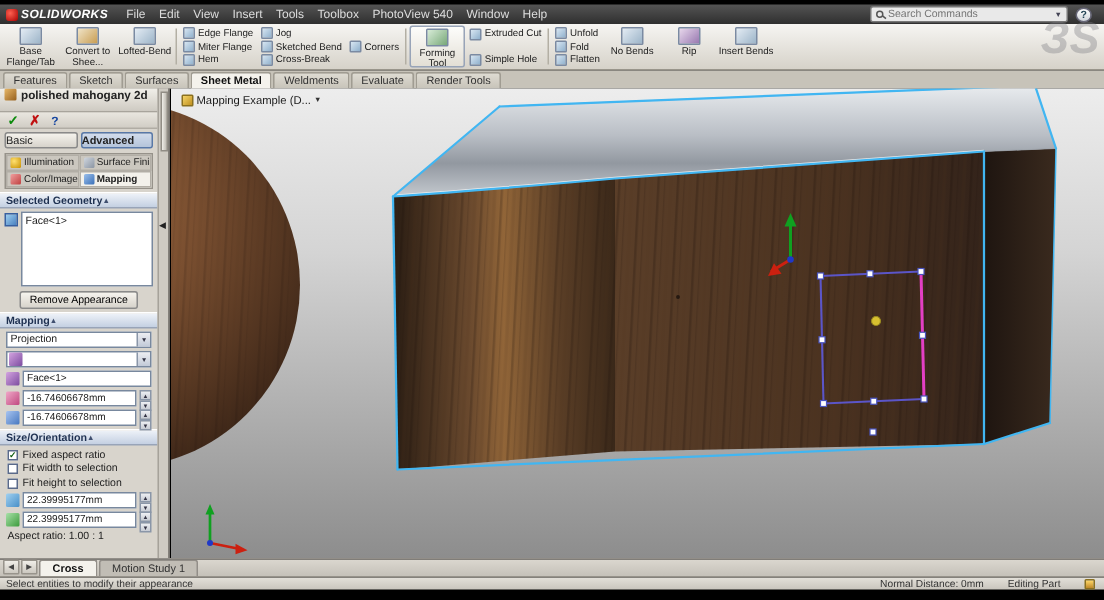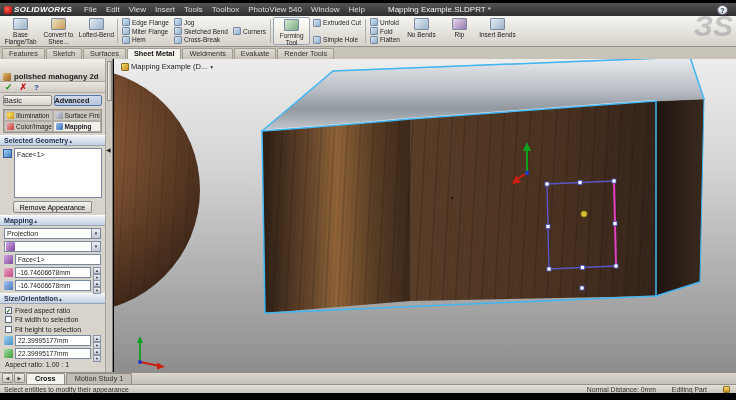--- a/index.html
+++ b/index.html
@@ -52,21 +52,21 @@
           display:flex;align-items:flex-end;padding-left:2px}
   .rtab{font-size:7.3px;padding:0 6px;height:11px;line-height:10px;color:#333;margin-right:1px;
         border:1px solid #a09c92;border-bottom:none;border-radius:2px 2px 0 0;
         background:linear-gradient(#dedbd2,#c7c3b9);white-space:nowrap}
   .rtab.active{background:#f4f2ec;font-weight:bold;color:#101010}
 
   
   .panel{position:absolute;left:0;top:59px;width:113px;height:313px;background:#d8d4cc;
          border-right:1px solid #84807a;font-size:7.5px;color:#222}
   .panel-inner{margin-right:7px}
-  .pm-title{height:23px;display:flex;align-items:flex-end;gap:3px;padding:0 3px;
+  .pm-title{height:16px;display:flex;align-items:flex-start;gap:3px;padding:0 3px;
             background:linear-gradient(#f1efe9,#cecac2);border-bottom:1px solid #a8a49c;
             font-weight:bold;font-size:7.8px;white-space:nowrap;overflow:hidden}
   .brush-icon{width:8px;height:8px;border-radius:1px;background:linear-gradient(135deg,#e8b868,#96601e);flex:none}
   .pm-actions{height:11px;display:flex;align-items:center;gap:7px;padding:0 5px;
               background:linear-gradient(#e9e6df,#d1cdc5);border-bottom:1px solid #b0aca4}
   .act-check{color:#0c8a0c;font-weight:bold;font-size:9px;line-height:9px}
   .act-cancel{color:#c01010;font-weight:bold;font-size:9px;line-height:9px}
   .act-help{color:#1646a0;font-weight:bold;font-size:8px;line-height:9px}
   .pm-modes{display:flex;gap:2px;padding:2px 3px}
   .mode-btn{flex:1;height:11px;font-size:7.3px;text-align:left;line-height:10px;
@@ -156,21 +156,25 @@
     </div>
     <span class="menu-item">File</span>
     <span class="menu-item">Edit</span>
     <span class="menu-item">View</span>
     <span class="menu-item">Insert</span>
     <span class="menu-item">Tools</span>
     <span class="menu-item">Toolbox</span>
     <span class="menu-item">PhotoView 540</span>
     <span class="menu-item">Window</span>
     <span class="menu-item">Help</span>
-    <span class="doc-title">Mapping Example.SLDPRT *</span>
+    <div class="search">
+      <span class="mag"></span>
+      <input type="text" placeholder="Search Commands" style="">
+      <span class="search-dd">▼</span>
+    </div>
     <span class="help-btn">?</span>
   </div>
 
   <div class="toolbar">
     <div class="tb-large">
       <span class="ticon ti-a"></span>
       <span class="tlabel">Base Flange/Tab</span>
     </div>
     <div class="tb-large">
       <span class="ticon ti-b"></span>

